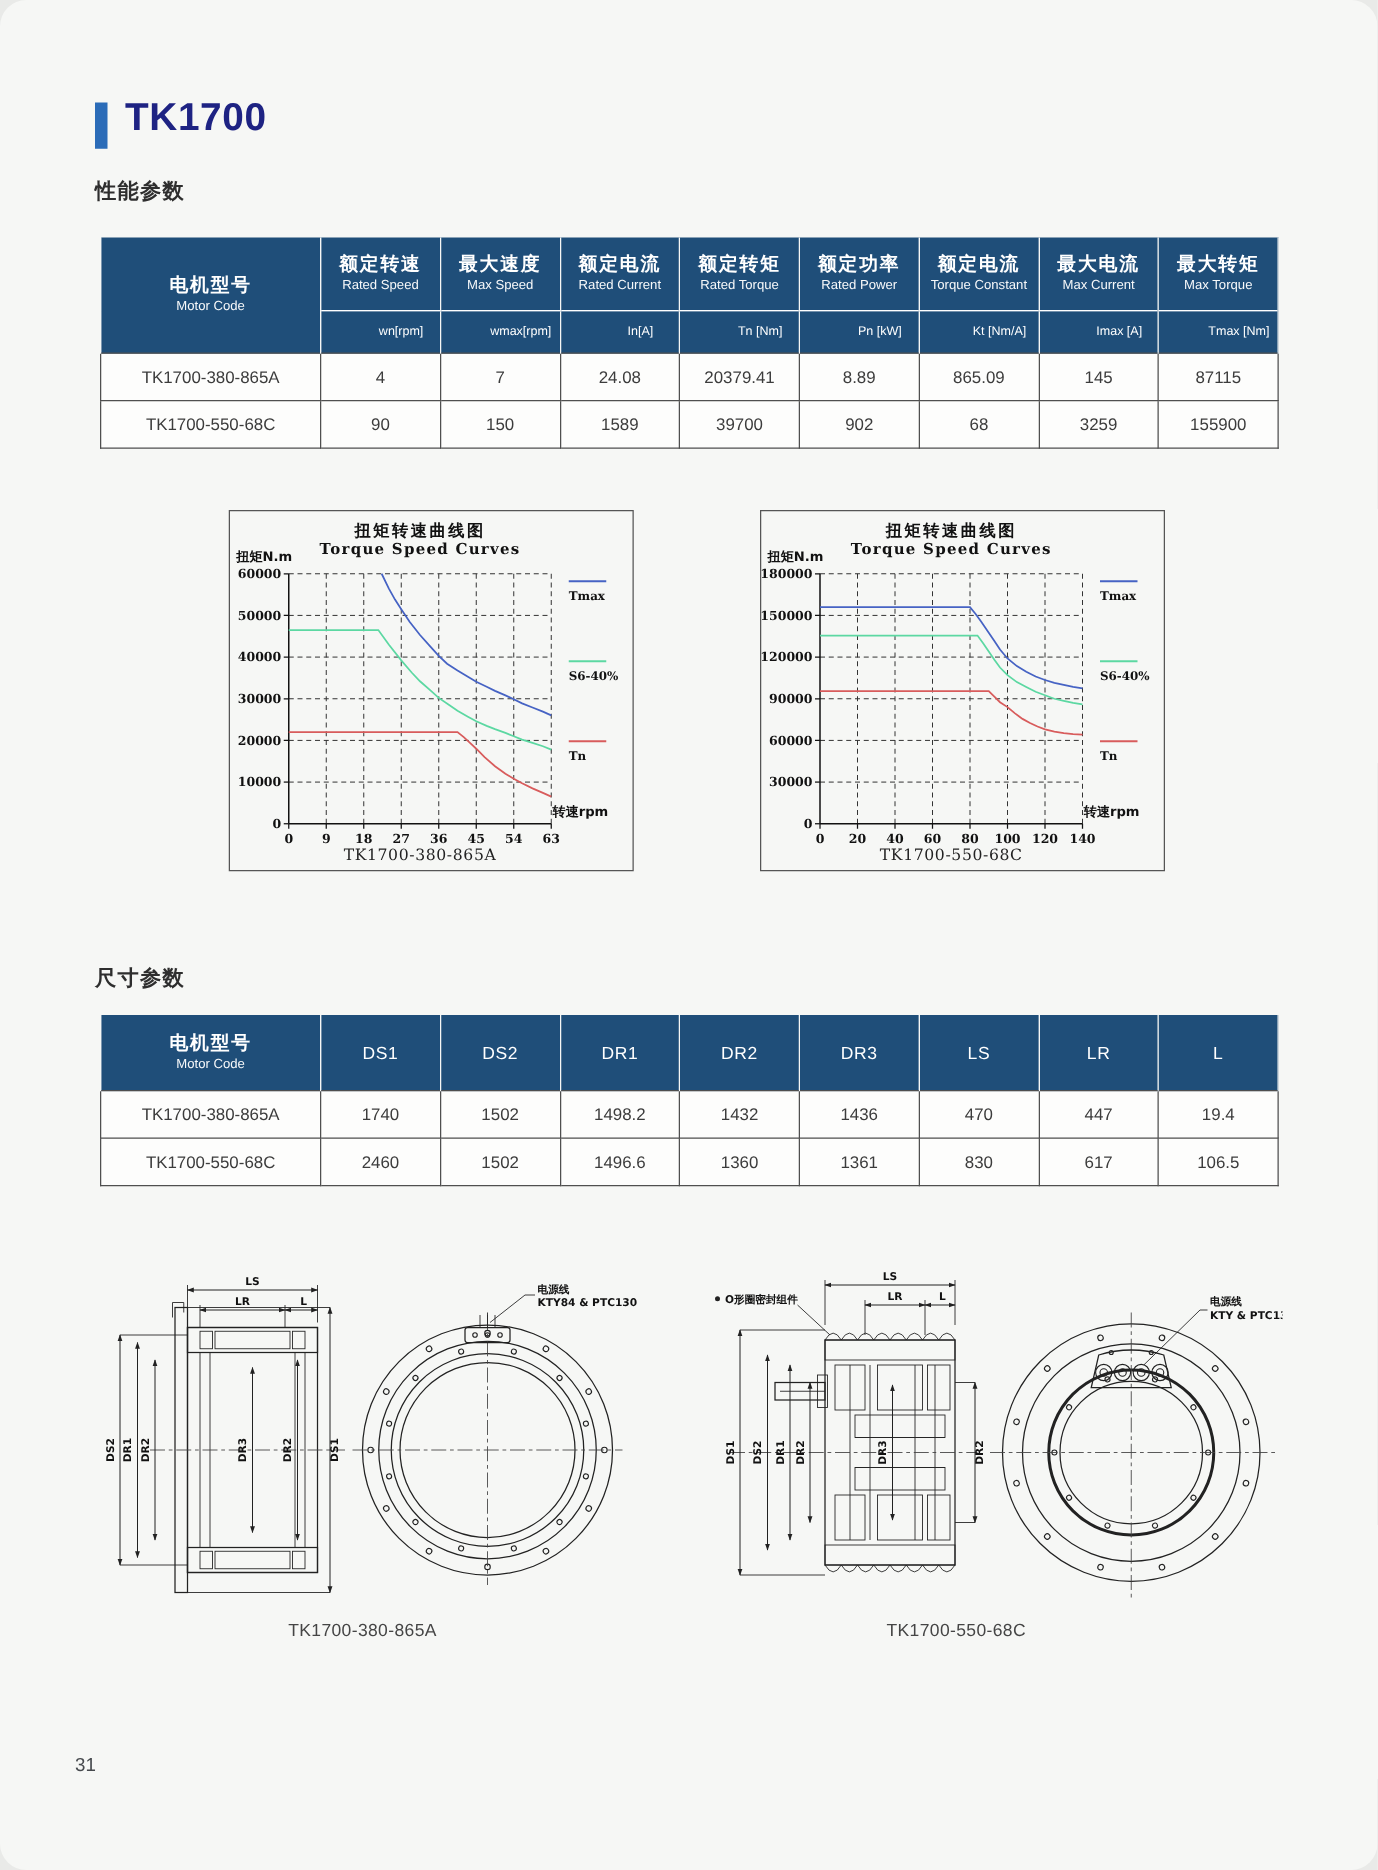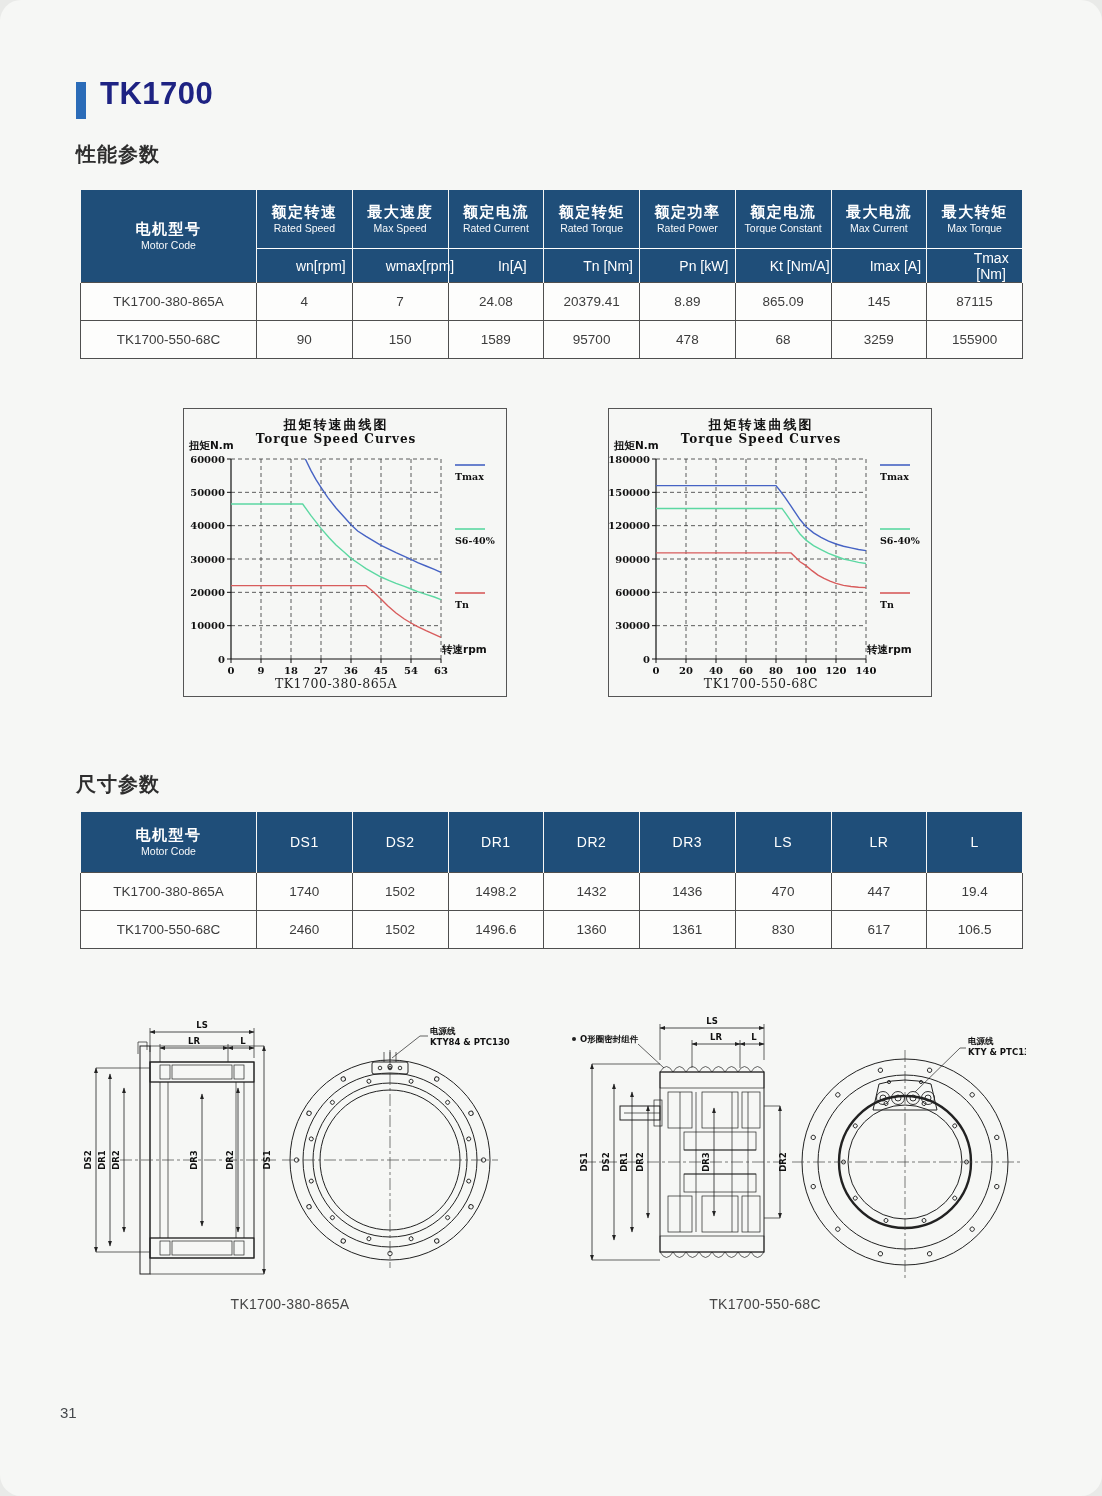--- a/index.html
+++ b/index.html
@@ -1,32 +1,32 @@
 <!DOCTYPE html>
 <html><head>
 <meta charset="utf-8">
 <style>
   html,body{margin:0;padding:0;background:#e9eae8;}
   .page{position:relative;width:1102px;height:1496px;background:#f6f7f5;
         font-family:"Liberation Sans",sans-serif;overflow:hidden;margin:0 auto;border-radius:21px;}
   
   .accent{position:absolute;left:76px;top:82px;width:10px;height:37px;background:#2b6cb8;}
   .title{position:absolute;left:100px;top:76px;font-size:31px;font-weight:bold;color:#1e2383;letter-spacing:.5px;}
-  .sechead{position:absolute;left:76px;font-size:20px;font-weight:bold;color:#2e2e2e;letter-spacing:1px;}
+  .sechead{position:absolute;left:76px;font-size:17px;font-weight:bold;color:#2e2e2e;letter-spacing:1px;}
   #h-perf{top:141px;}
   #h-dim{top:771px;font-family:Liberation Serif, serif;}
   
   table.dt{position:absolute;left:80px;border-collapse:collapse;table-layout:fixed;width:942px;}
   #t-perf{top:190px;}
   #t-dim{top:812px;}
   table.dt th{background:#1f4e79;color:#fff;font-weight:normal;
       border-left:1px solid #f6f7f5;border-right:1px solid #f6f7f5;border-top:none;border-bottom:none;
       padding:0;vertical-align:middle;}
   table.dt tr.mainrow th{height:58px;}
-  table.dt tr.unitrow th{height:33px;border-top:1.5px solid #fff;font-size:14px;padding-left:33px;}
+  table.dt tr.unitrow th{height:33px;border-top:1.5px solid #fff;font-size:10px;padding-left:33px;}
   table.dt .zh{display:block;font-size:15px;font-weight:bold;letter-spacing:1.5px;line-height:1.25;}
   table.dt .en{display:block;font-size:10.5px;line-height:1.2;opacity:.96;}
   table.dt td{background:#fdfdfc;border:1px solid #4f4f4f;height:35px;text-align:center;
       font-size:13.5px;color:#3c3c3c;}
   #t-dim tr.mainrow th{height:60px;}
   #t-dim .one{font-size:14px;letter-spacing:.5px;}
   
   .chartbox{position:absolute;top:408px;width:322px;height:287px;border:1.2px solid #555;background:transparent;}
   #cb0{left:183px;} #cb1{left:608px;}
   .chartbox svg{display:block;}
@@ -123,22 +123,22 @@
         <td>8.89</td>
         <td>865.09</td>
         <td>145</td>
         <td>87115</td>
       </tr>
       <tr>
         <td>TK1700-550-68C</td>
         <td>90</td>
         <td>150</td>
         <td>1589</td>
-        <td>95700</td>
-        <td>478</td>
+        <td>39700</td>
+        <td>902</td>
         <td>68</td>
         <td>3259</td>
         <td>155900</td>
       </tr>
     </tbody>
   </table>
 
   <div class="chartbox" id="cb0">
     <svg width="322" height="287" viewBox="0 0 322 287">
         <line x1="77" y1="50" x2="77" y2="250" stroke="#333" stroke-width="0.8" stroke-dasharray="4 3"></line>

